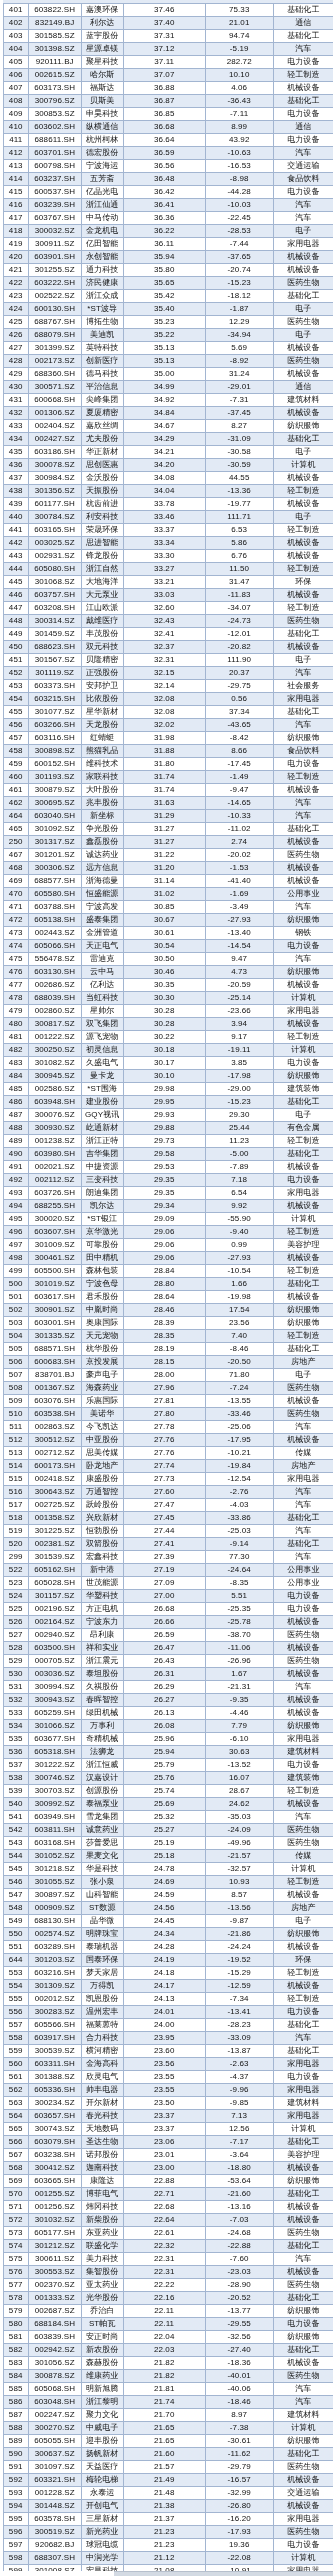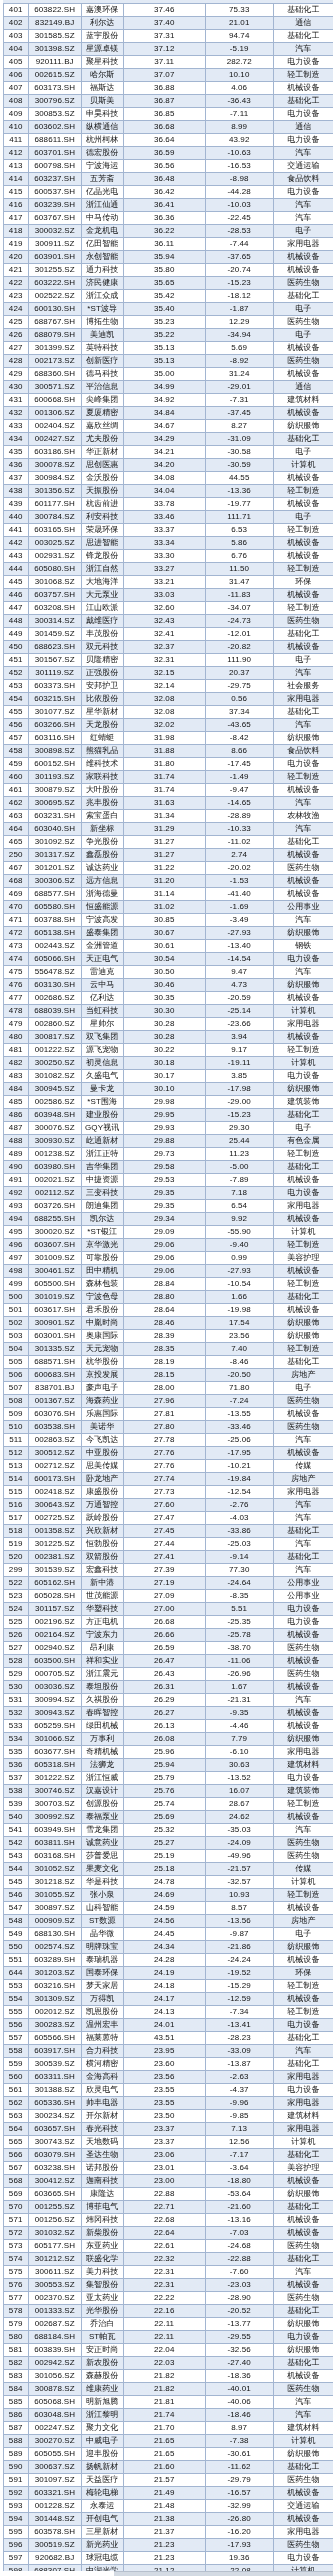--- a/index.html
+++ b/index.html
@@ -541,28 +541,20 @@
     <div class="cell c-ind">机械设备</div>
   </div>
       <div class="row alt">
     <div class="cell c-idx">462</div>
     <div class="cell c-code">300695.SZ</div>
     <div class="cell c-name">兆丰股份</div>
     <div class="cell c-v1">31.63</div>
     <div class="cell c-v2">-14.65</div>
     <div class="cell c-ind">汽车</div>
   </div>
-      <div class="row">
-    <div class="cell c-idx">463</div>
-    <div class="cell c-code">603231.SH</div>
-    <div class="cell c-name">索宝蛋白</div>
-    <div class="cell c-v1">31.34</div>
-    <div class="cell c-v2">-28.89</div>
-    <div class="cell c-ind">农林牧渔</div>
-  </div>
       <div class="row alt">
     <div class="cell c-idx">464</div>
     <div class="cell c-code">603040.SH</div>
     <div class="cell c-name">新坐标</div>
     <div class="cell c-v1">31.29</div>
     <div class="cell c-v2">-10.33</div>
     <div class="cell c-ind">汽车</div>
   </div>
       <div class="row">
     <div class="cell c-idx">465</div>
@@ -1297,21 +1289,21 @@
     <div class="cell c-code">300283.SZ</div>
     <div class="cell c-name">温州宏丰</div>
     <div class="cell c-v1">24.01</div>
     <div class="cell c-v2">-13.41</div>
     <div class="cell c-ind">电力设备</div>
   </div>
       <div class="row">
     <div class="cell c-idx">557</div>
     <div class="cell c-code">605566.SH</div>
     <div class="cell c-name">福莱蒽特</div>
-    <div class="cell c-v1">43.51</div>
+    <div class="cell c-v1">24.00</div>
     <div class="cell c-v2">-28.23</div>
     <div class="cell c-ind">基础化工</div>
   </div>
       <div class="row alt">
     <div class="cell c-idx">558</div>
     <div class="cell c-code">603917.SH</div>
     <div class="cell c-name">合力科技</div>
     <div class="cell c-v1">23.95</div>
     <div class="cell c-v2">-33.09</div>
     <div class="cell c-ind">汽车</div>

